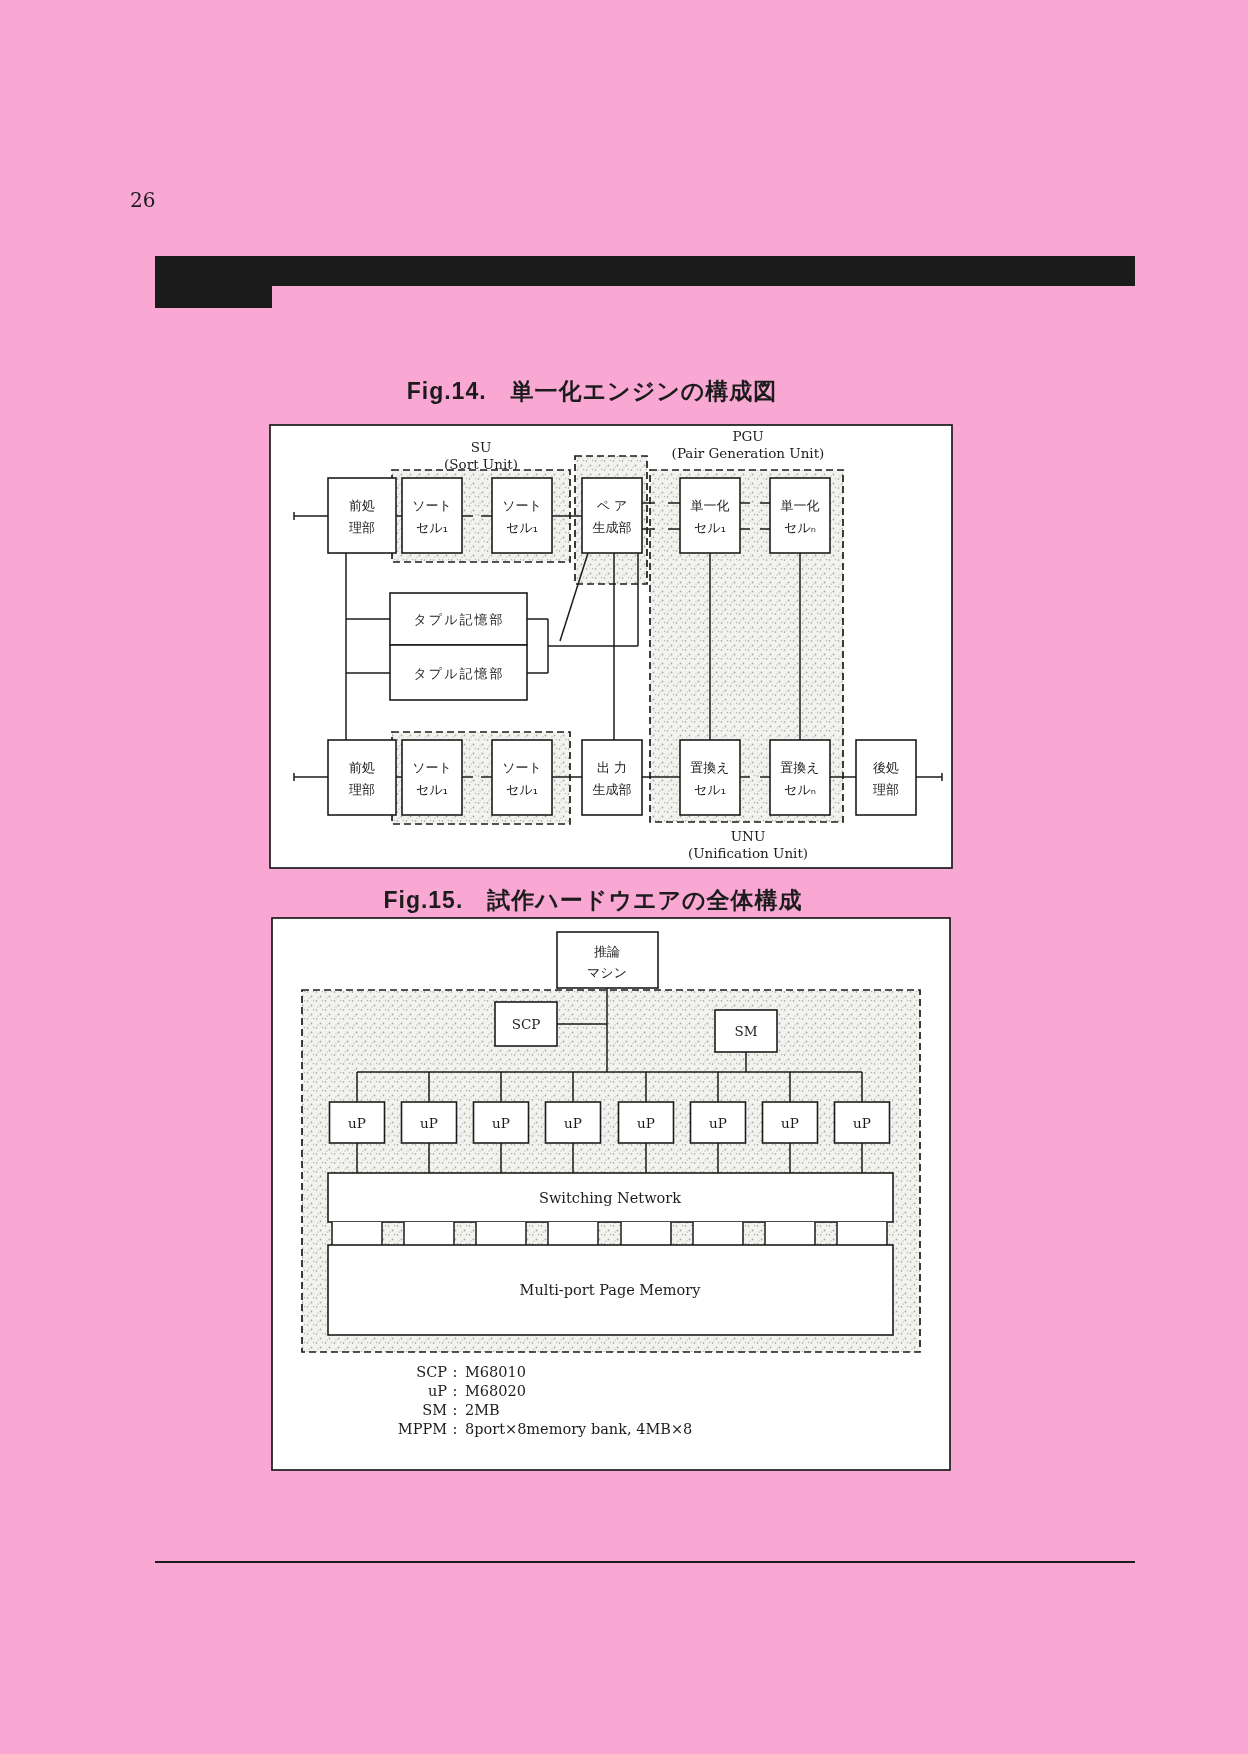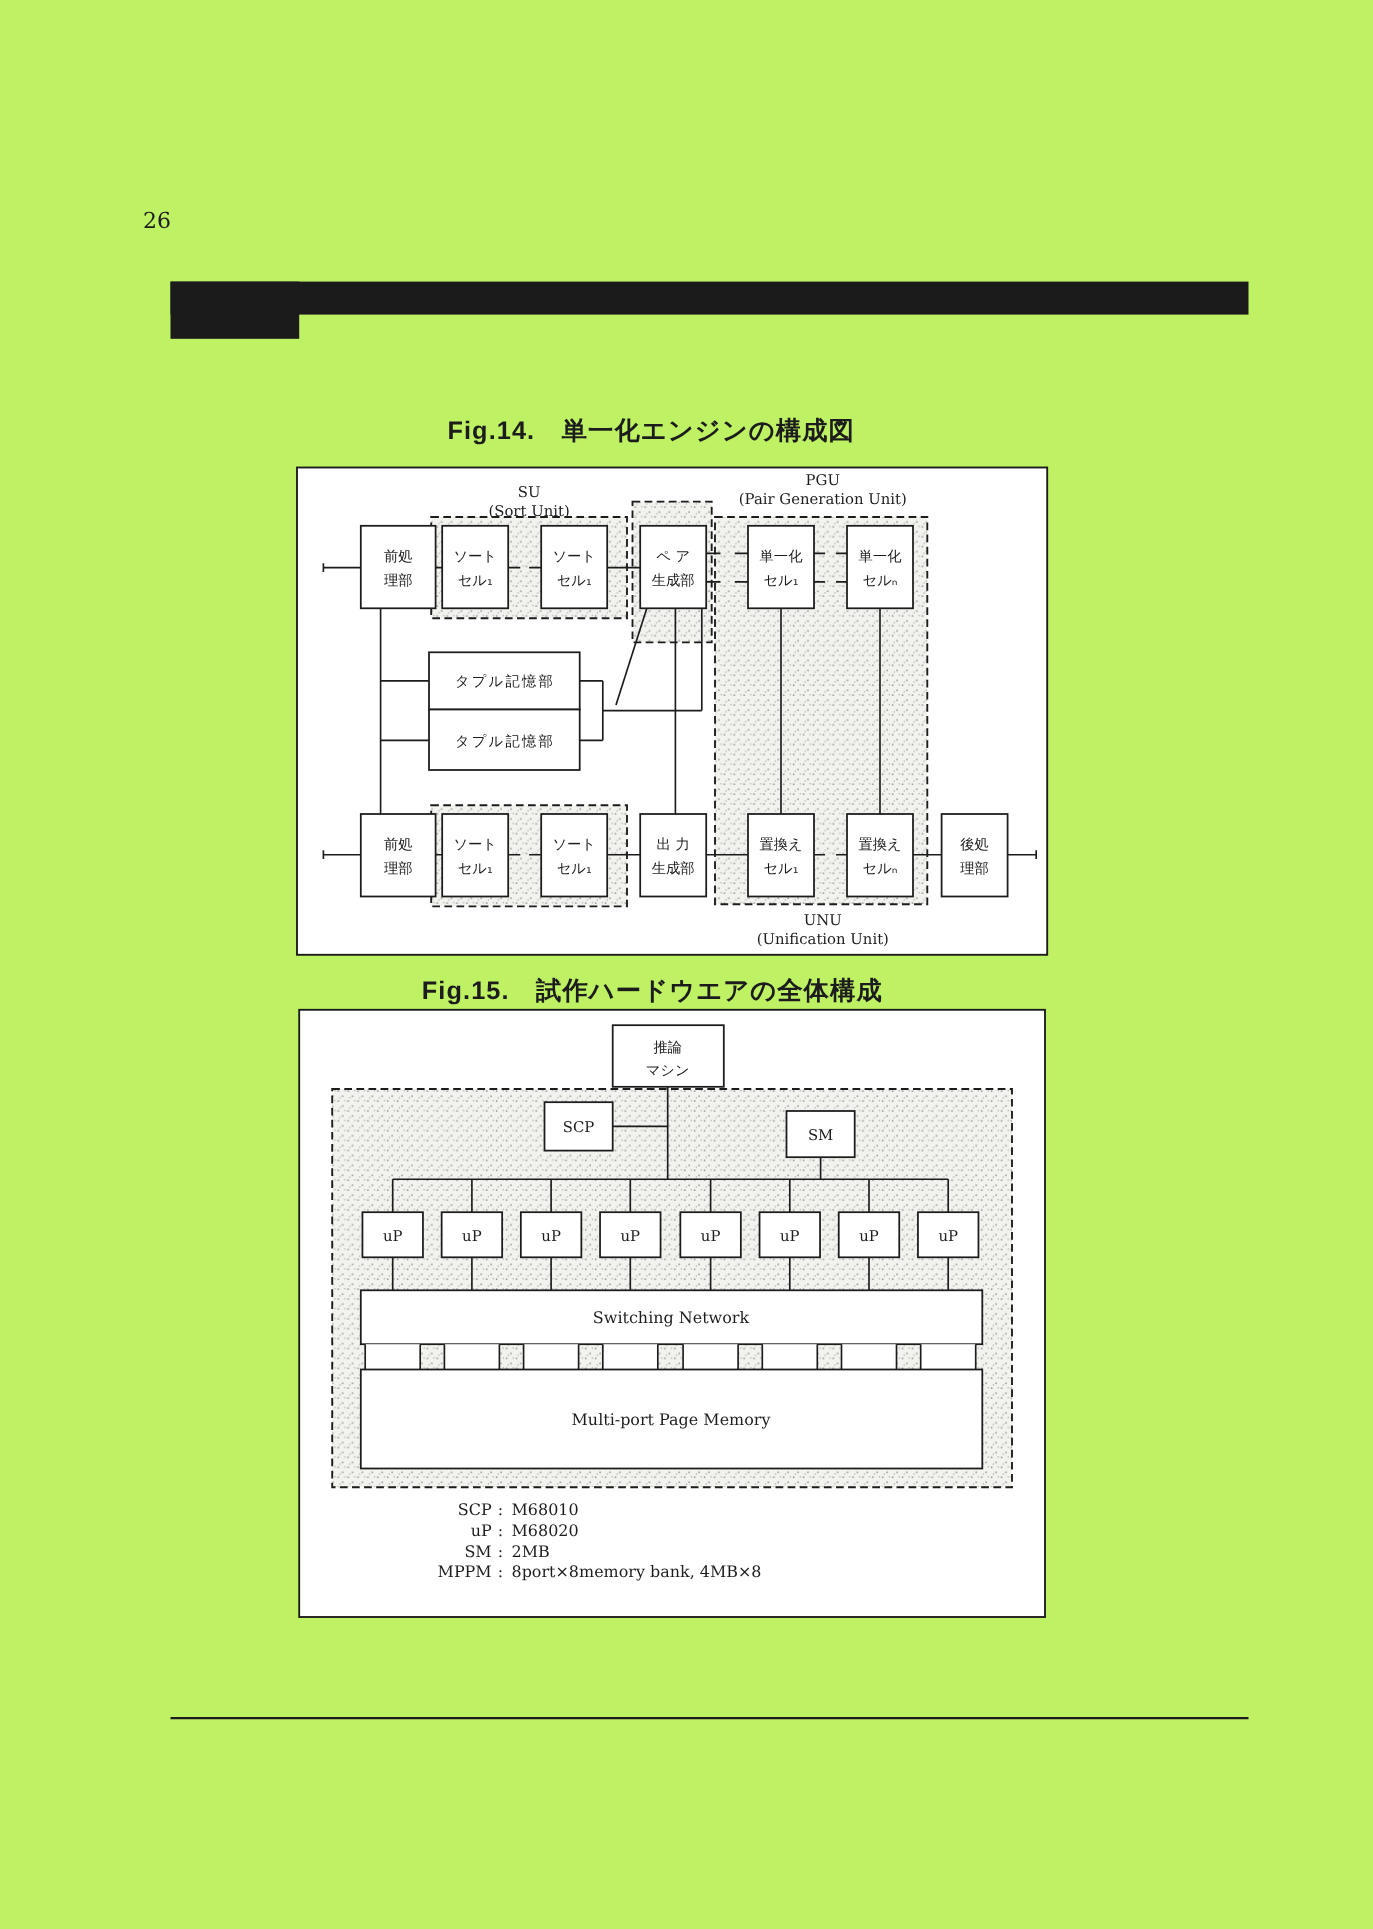--- a/index.html
+++ b/index.html
@@ -1,20 +1,20 @@
 <!DOCTYPE html>
 <html><head>
 <meta charset="utf-8">
 <style>
   html,body{margin:0;padding:0;background:#e9e9e7;}
   .page{
     position:relative;
     width:1248px;height:1754px;
     margin:0 auto;
-    background:#bef264;
+    background:#f9a8d4;
     font-family:"DejaVu Sans",sans-serif;
     overflow:hidden;
   }
   svg{position:absolute;left:0;top:0;}
   text{fill:#1c1c1c;}
   .jp{font-family:"DejaVu Sans",sans-serif;font-size:13px;}
   .jpw{font-family:"DejaVu Sans",sans-serif;font-size:13px;letter-spacing:2px;}
   .rm{font-family:"DejaVu Serif",serif;font-size:13.5px;}
   .cap{font-family:"Liberation Sans",sans-serif;font-size:23px;font-weight:600;letter-spacing:1px;}
   .leg{font-family:"DejaVu Serif",serif;font-size:14.5px;}

